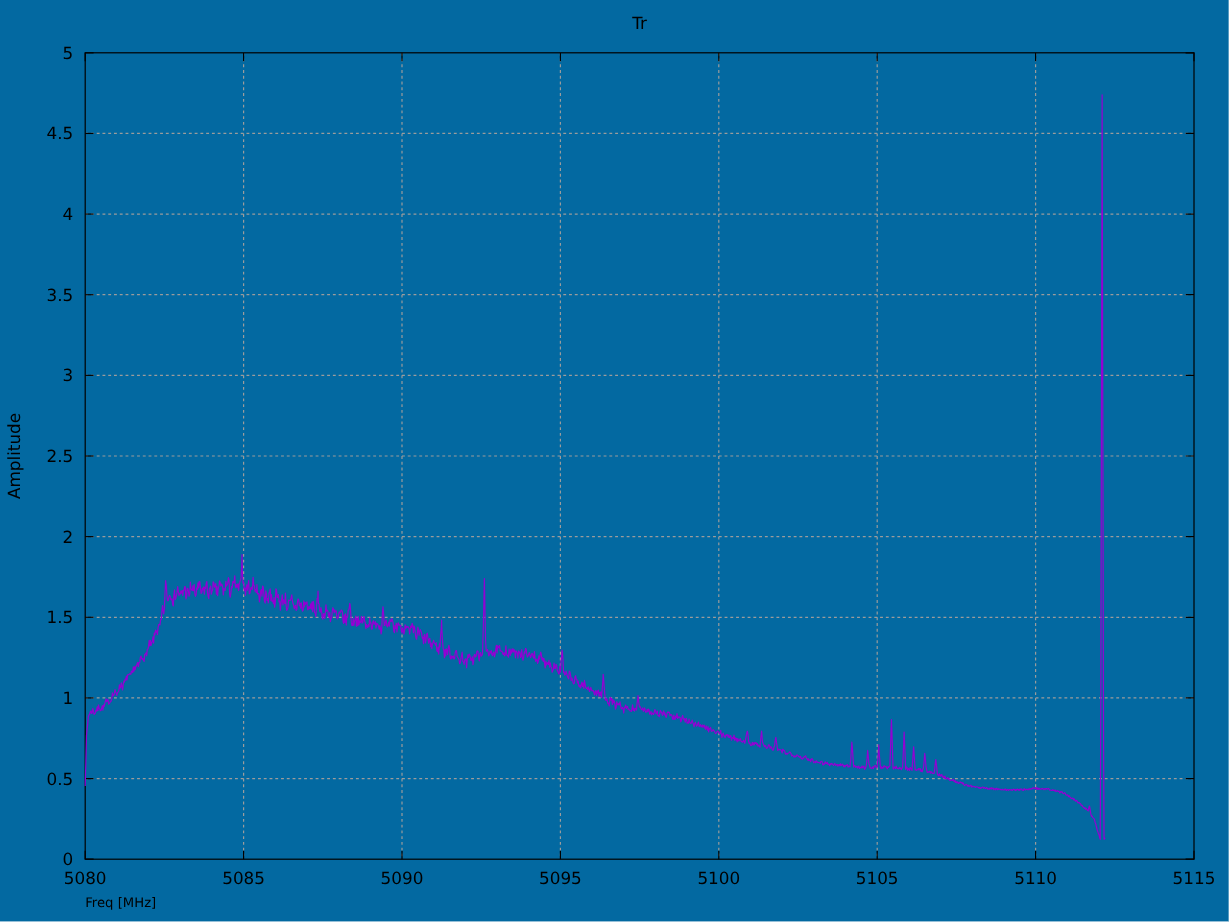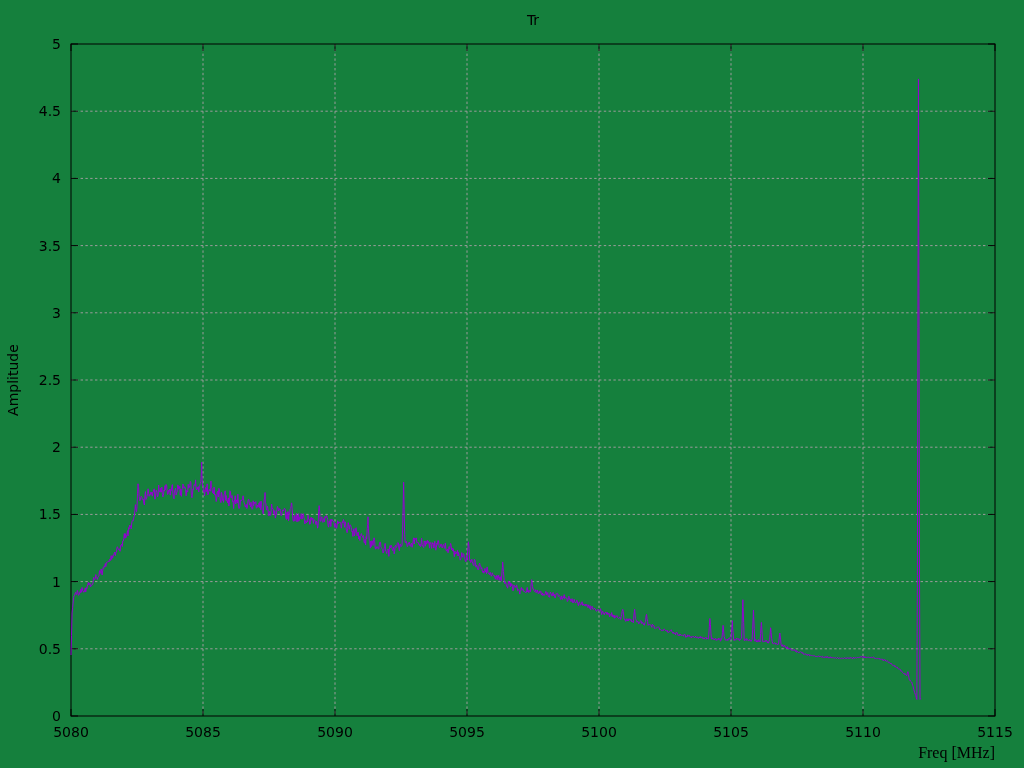--- a/index.html
+++ b/index.html
@@ -1,26 +1,26 @@
 <!DOCTYPE html>
 <html><head>
 <meta charset="utf-8">
 <style>
   html,body{margin:0;padding:0;background:#fff;}
   #figure{
-    position:relative;width:1024px;height:768px;background:#15803d;
+    position:relative;width:1024px;height:768px;background:#0369a1;
     font-family:"DejaVu Sans","Liberation Sans",sans-serif;color:#000;overflow:hidden;
   }
   #chart-title{
     position:absolute;left:71px;top:11px;width:924px;text-align:center;
     font-size:14px;line-height:18px;
   }
   #x-axis-label{
-    position:absolute;left:71px;top:744px;width:924px;text-align:right;
-    font-size:16px;line-height:18px;font-family:Liberation Serif, serif;
+    position:absolute;left:71px;top:744px;width:924px;text-align:left;
+    font-size:11px;line-height:18px;
   }
   #y-axis-label{
     position:absolute;left:13px;top:380px;transform:translate(-50%,-50%) rotate(-90deg);
     font-size:14px;white-space:nowrap;
   }
   svg{position:absolute;left:0;top:0;}
   text.tick{font-family:"DejaVu Sans","Liberation Sans",sans-serif;font-size:14px;fill:#000;}
 </style>
 </head>
 <body>

